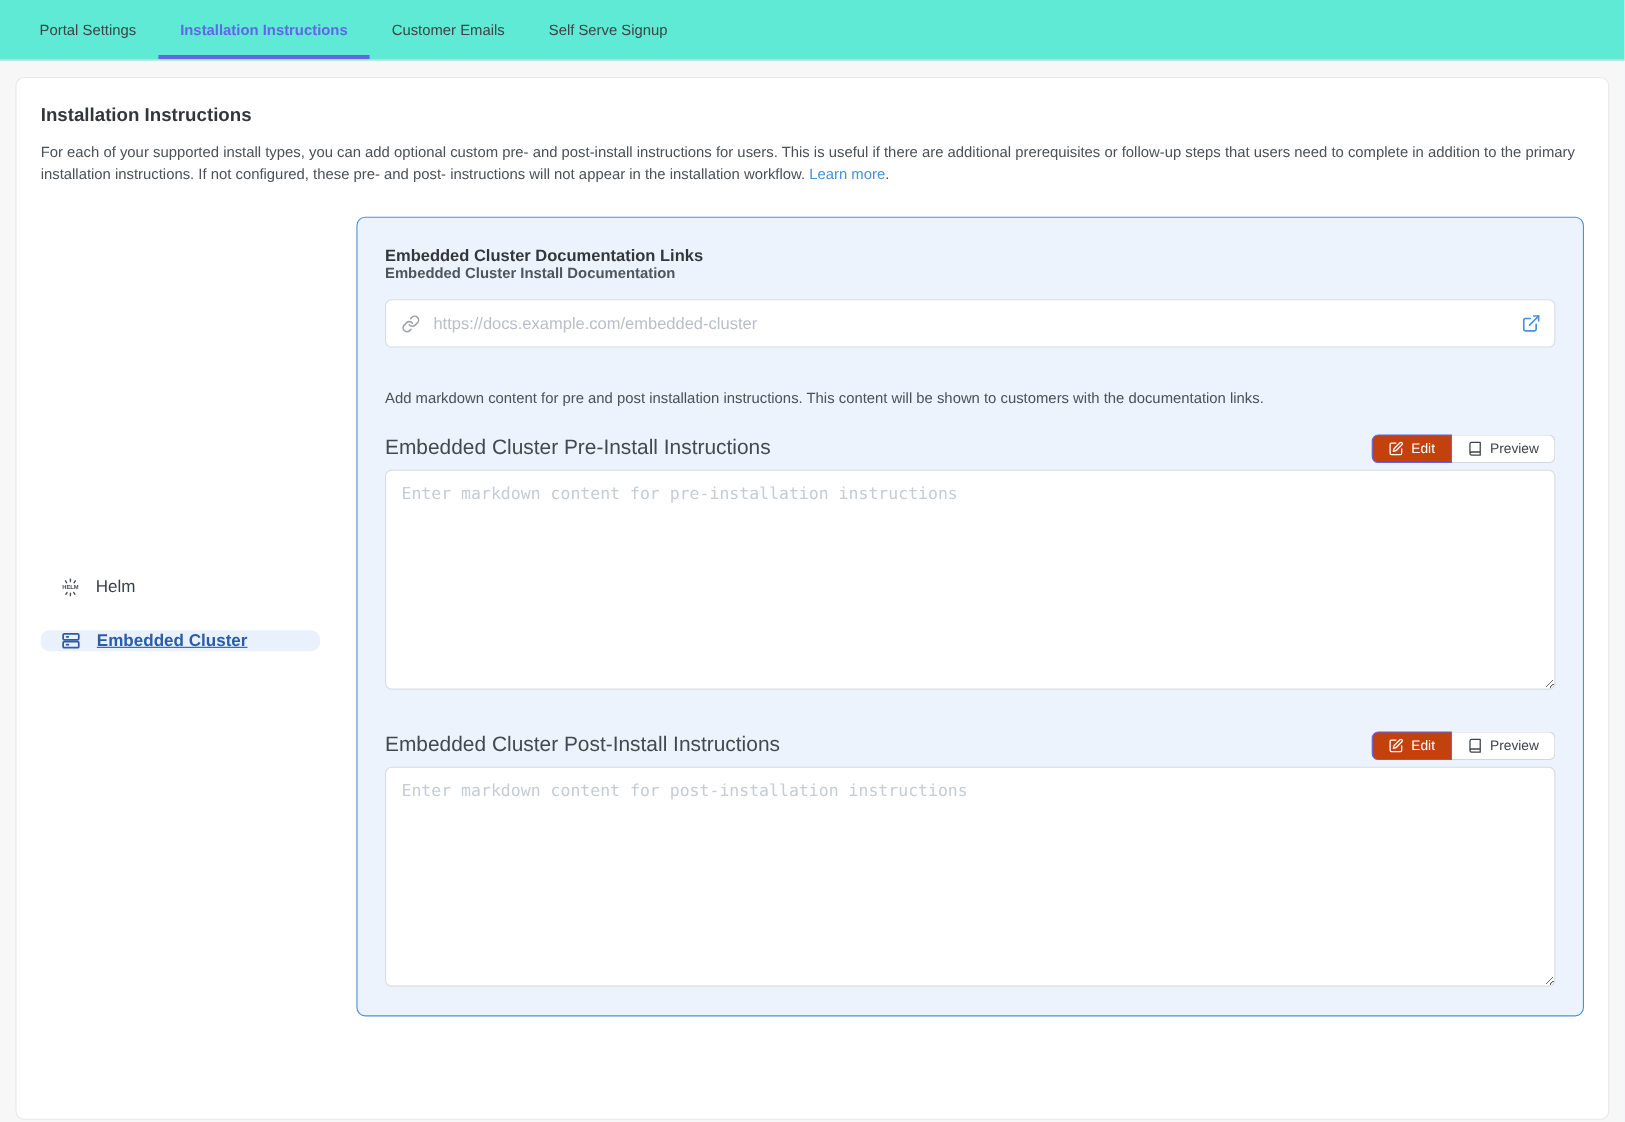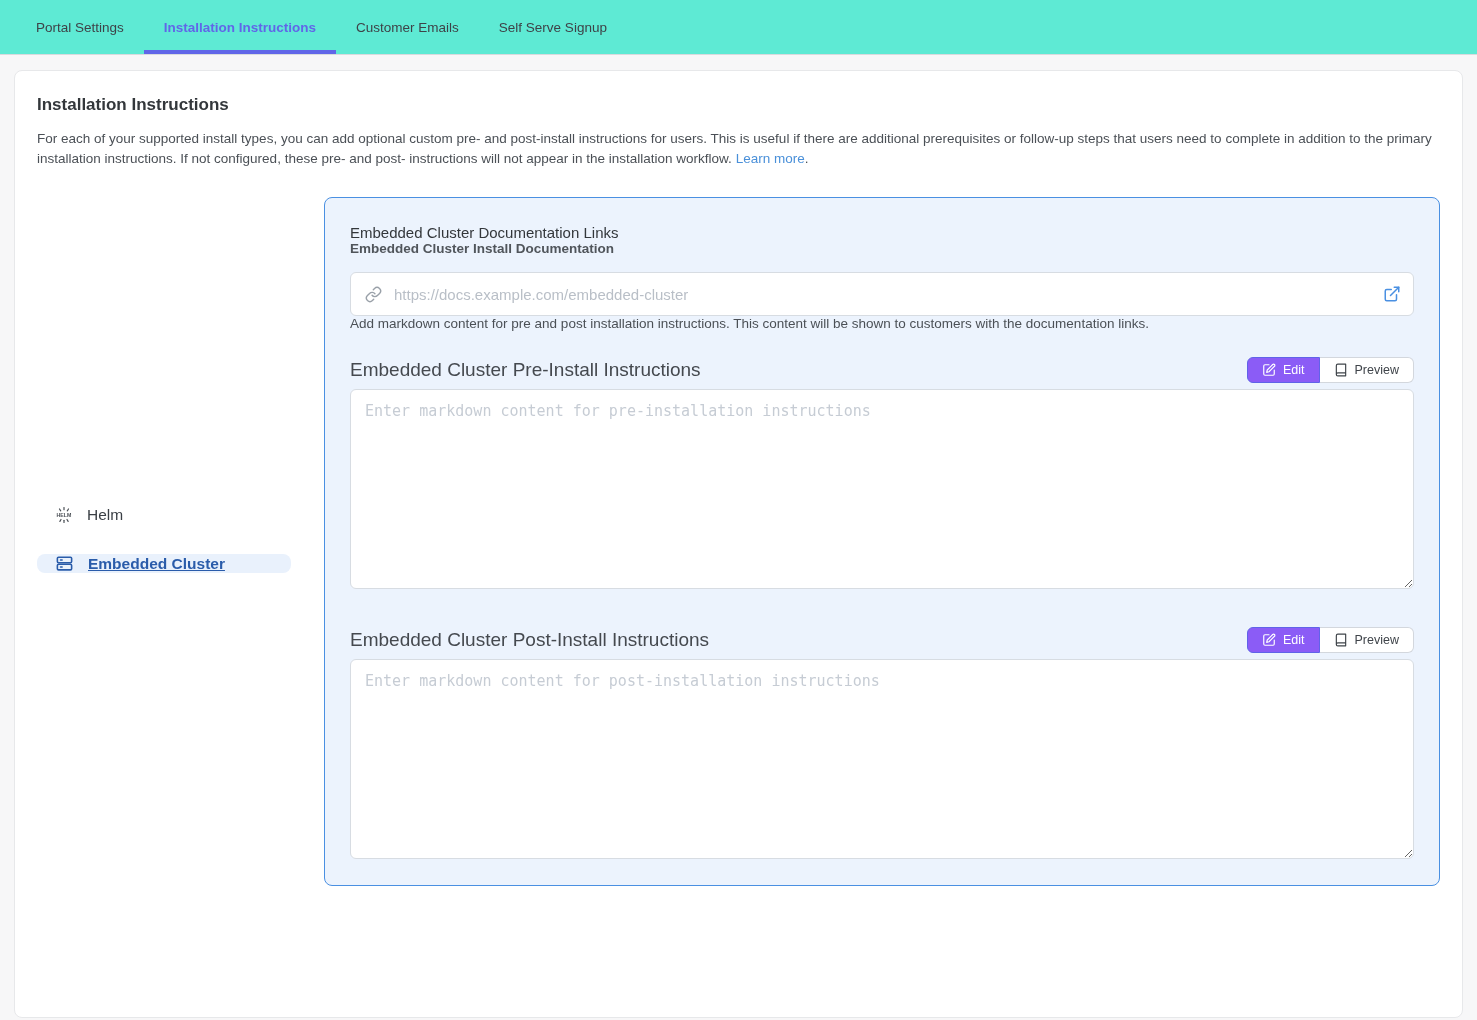--- a/index.html
+++ b/index.html
@@ -83,21 +83,21 @@
   
   .panel {
     flex: 1;
     background: #ecf3fd;
     border: 1px solid #4a90e2;
     border-radius: 8px;
     padding: 26px 25px;
   }
   h2.section-heading {
     font-size: 15px;
-    font-weight: 400;
+    font-weight: 700;
     color: #33373b;
     margin: 0;
   }
   .heading-links   { margin-bottom: 36px; }
   .heading-content { margin-bottom: 34px; }
 
   .field-label {
     display: block;
     font-size: 13.5px;
     color: #50555b;
@@ -106,20 +106,21 @@
   }
 
   .url-input-wrap {
     position: relative;
     display: flex; align-items: center;
     height: 44px;
     background: #fff;
     border: 1px solid #d7dce2;
     border-radius: 6px;
     padding: 0 44px 0 14px;
+    margin-bottom: 38px;
   }
   .url-input-wrap .link-icon { flex: none; margin-right: 10px; display: inline-flex; }
   .url-input {
     flex: 1;
     border: none; outline: none;
     font-size: 15px;
     font-family: "Liberation Sans", "DejaVu Sans", sans-serif;
     color: #333;
     background: transparent;
   }
@@ -146,21 +147,21 @@
   .btn-group { display: flex; }
   .btn {
     height: 26px;
     display: inline-flex; align-items: center; gap: 7px;
     padding: 0 14px;
     font-size: 12.5px;
     font-family: inherit;
     cursor: pointer;
   }
   .btn-edit {
-    background: #8b5cf6;
+    background: #c2410c;
     border: 1px solid #6063e8;
     color: #fff;
     border-radius: 6px 0 0 6px;
     margin-left: 42px;
   }
   .btn-preview {
     background: #fff;
     border: 1px solid #d3d7dd;
     border-left: none;
     color: #3f444a;

